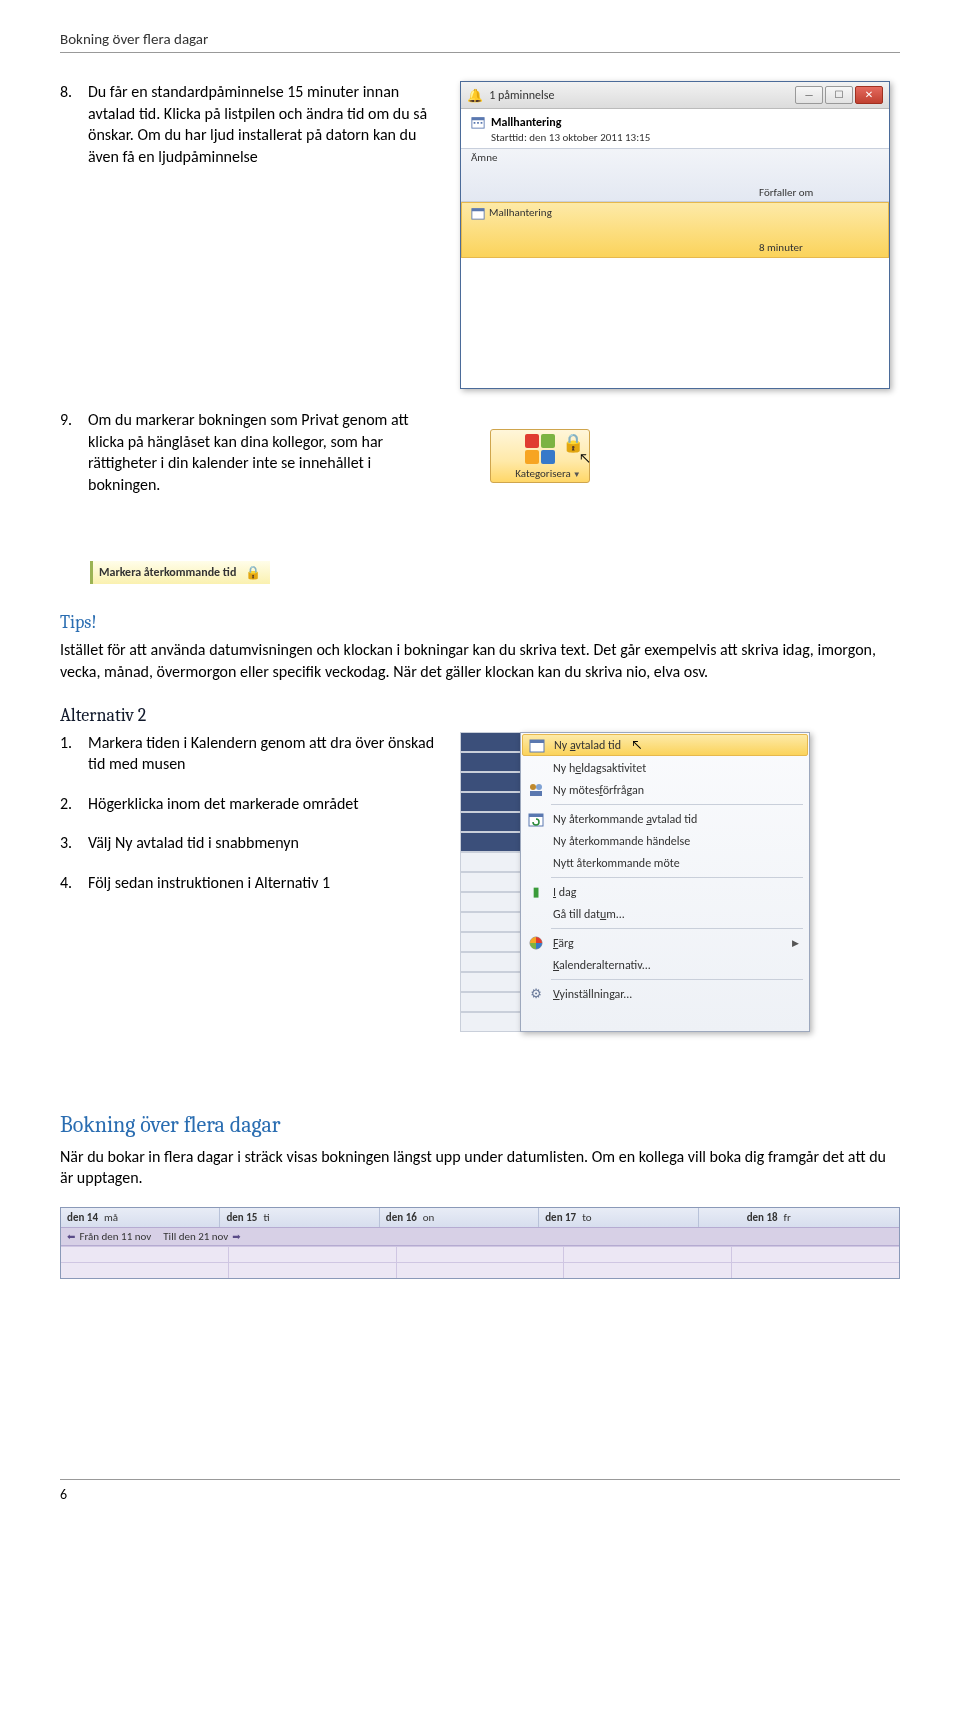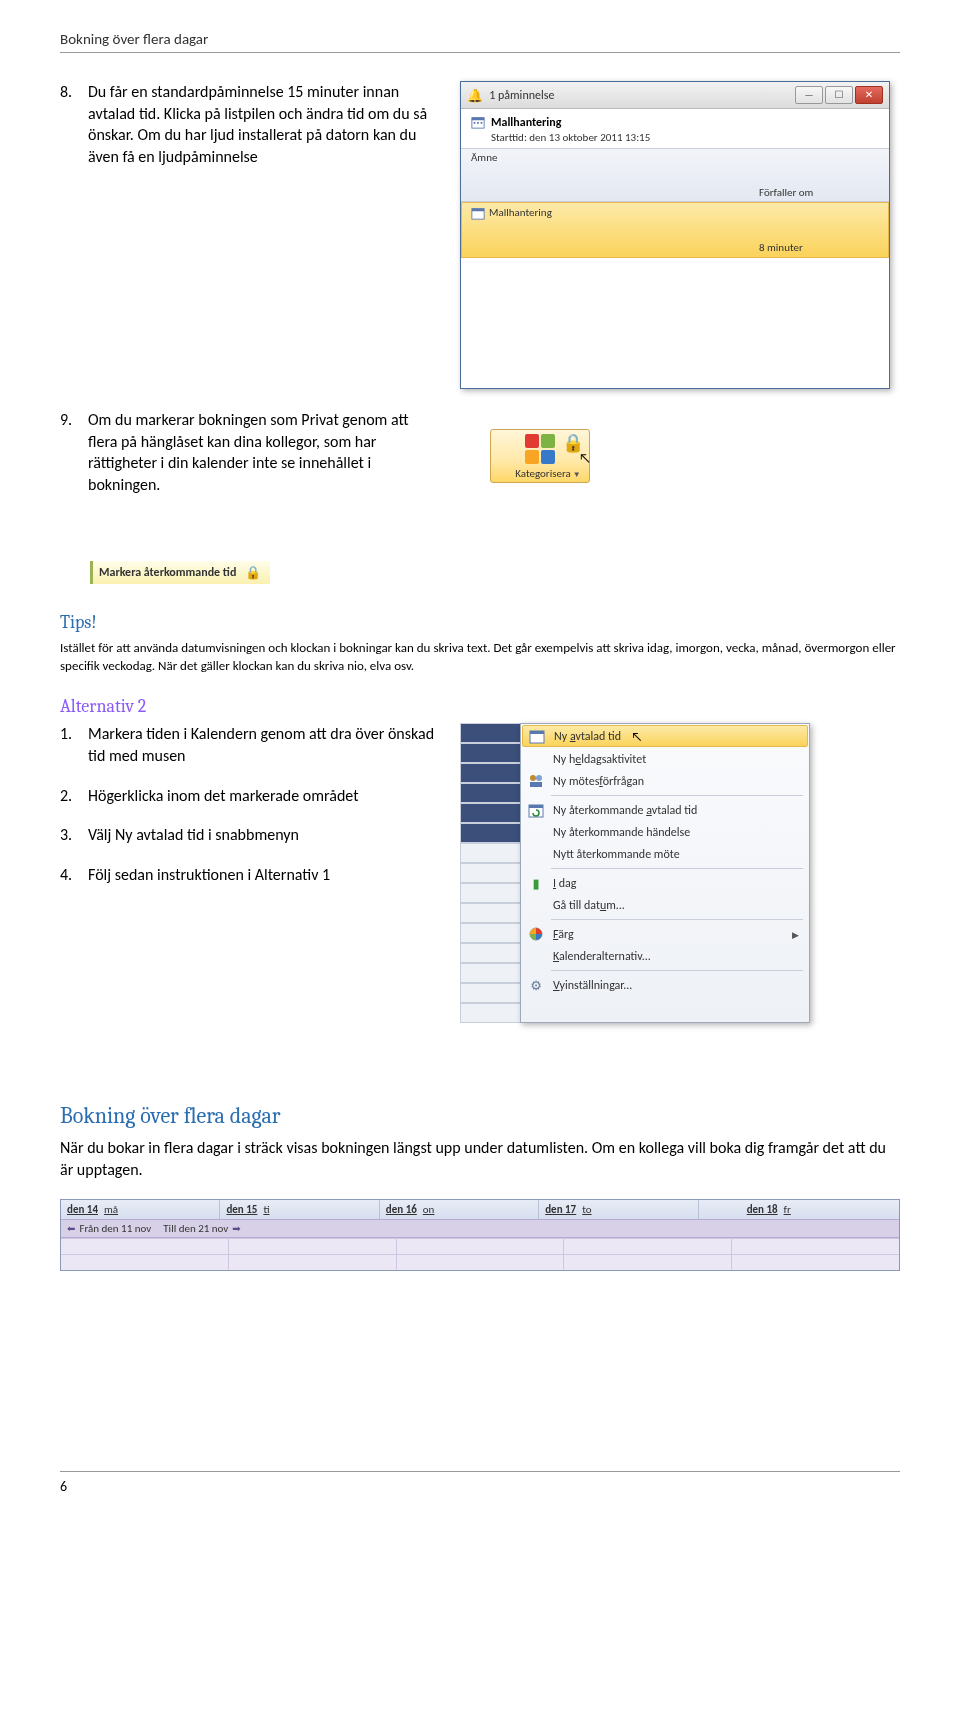--- a/index.html
+++ b/index.html
@@ -14,22 +14,22 @@
   .two-col { display: flex; gap: 20px; margin-bottom: 20px; }
   .left-col { flex: 1 1 auto; max-width: 380px; }
   .right-col { flex: 0 0 auto; }
   ol.main-list { list-style: none; }
   ol.main-list li { margin-bottom: 18px; font-size: 16px; line-height: 1.35; }
   .list-item { display: flex; }
   .list-num { min-width: 28px; }
   .list-body { flex: 1; }
   .bold { font-weight: normal; }
   .tips-h { color: #2a6db1; font-family: Cambria, Georgia, serif; font-size: 18px; margin-top: 28px; margin-bottom: 6px; }
-  .tips-body { font-size: 13px; line-height: 1.35; margin-bottom: 22px; }
-  .alt-h { color: #8b5cf6; font-family: Cambria, Georgia, serif; font-size: 18px; margin-bottom: 6px; }
+  .tips-body { font-size: 16px; line-height: 1.35; margin-bottom: 22px; }
+  .alt-h { color: #0f172a; font-family: Cambria, Georgia, serif; font-size: 18px; margin-bottom: 6px; }
   .section-h { color: #2a6db1; font-family: Cambria, Georgia, serif; font-size: 22px; margin-top: 80px; margin-bottom: 8px; }
   .section-body { font-size: 16px; line-height: 1.35; margin-bottom: 18px; }
   .footer { position: relative; margin-top: 200px; border-top: 1px solid #999; padding-top: 6px; font-size: 14px; }
 
   
   .win { width: 430px; border: 1px solid #4b6b99; box-shadow: 2px 2px 6px rgba(0,0,0,0.3); font-size: 12px; background: #fff; }
   .win-title { background: linear-gradient(#f2f2f2,#dcdcdc); border-bottom: 1px solid #bbb; display: flex; align-items: center; padding: 4px 6px; }
   .win-title .bell { color: #d8a43b; margin-right: 6px; font-size: 13px; }
   .win-title-text { flex: 1; color: #333; }
   .win-btns { display: flex; gap: 2px; }
@@ -73,21 +73,21 @@
   .ctx-item { display: flex; align-items: center; padding: 3px 10px 3px 6px; gap: 8px; color: #333; }
   .ctx-item.sel { background: linear-gradient(#fdeaa8,#fbd35b); border: 1px solid #e6b84d; margin: 1px; padding: 2px 9px 2px 5px; border-radius: 2px; }
   .ctx-icon { width: 18px; height: 16px; display: flex; align-items: center; justify-content: center; font-size: 13px; }
   .ctx-sep { height: 1px; background: #c9cfda; margin: 3px 6px 3px 30px; }
   .ctx-underline { text-decoration: underline; }
   .ctx-cursor { margin-left: 2px; font-size: 13px; color: #000; }
 
   
   .cal-bar { width: 100%; font-size: 11px; border: 1px solid #8a99b8; }
   .cal-head { display: flex; background: linear-gradient(#e8ecf6,#d7deee); }
-  .cal-head-cell { flex: 1; padding: 3px 6px; border-right: 1px solid #b8c2d9; color: #333; text-decoration: underline; }
+  .cal-head-cell { flex: 1; padding: 3px 6px; border-right: 1px solid #b8c2d9; color: #333; }
   .cal-head-cell:last-child { border-right: none; margin-left: 42px; }
   .cal-head-cell .d { font-weight: bold; margin-right: 6px; }
   .cal-event-row { display: flex; align-items: stretch; background: #d7d0e6; border-top: 1px solid #b5abd1; border-bottom: 1px solid #b5abd1; font-size: 11px; color: #333; }
   .cer-left { padding: 2px 6px; display: flex; align-items: center; gap: 4px; border-right: 0; }
   .cer-mid { flex: 1; text-align: center; padding: 2px 0; font-weight: bold; }
   .cer-right { padding: 2px 6px; display: flex; align-items: center; gap: 4px; }
   .cer-arrow { font-size: 10px; color: #5a4b88; }
   .cal-blank-row { display: flex; }
   .cal-blank-cell { flex: 1; height: 16px; background: #ece7f4; border-right: 1px solid #cfc6e2; border-top: 1px solid #cfc6e2; }
   .cal-blank-cell:last-child { border-right: none; }
@@ -155,21 +155,21 @@
   </div>
 </div>
 
 <div class="two-col">
   <div class="left-col">
     <ol class="main-list">
       <li>
         <div class="list-item">
           <div class="list-num">9.</div>
           <div class="list-body">
-            <span>Om du markerar bokningen som </span><span class="bold">Privat</span><span> genom att flera på hänglåset kan dina kollegor, som har rättigheter i din kalender inte se innehållet i bokningen.</span>
+            <span>Om du markerar bokningen som </span><span class="bold">Privat</span><span> genom att klicka på hänglåset kan dina kollegor, som har rättigheter i din kalender inte se innehållet i bokningen.</span>
           </div>
         </div>
       </li>
     </ol>
   </div>
   <div class="right-col" style="padding-left:30px;">
     <div class="cat-wrap">
       <span class="cat-lock">🔒</span>
       <span class="cat-cursor">↖</span>
       <div class="cat-grid">

